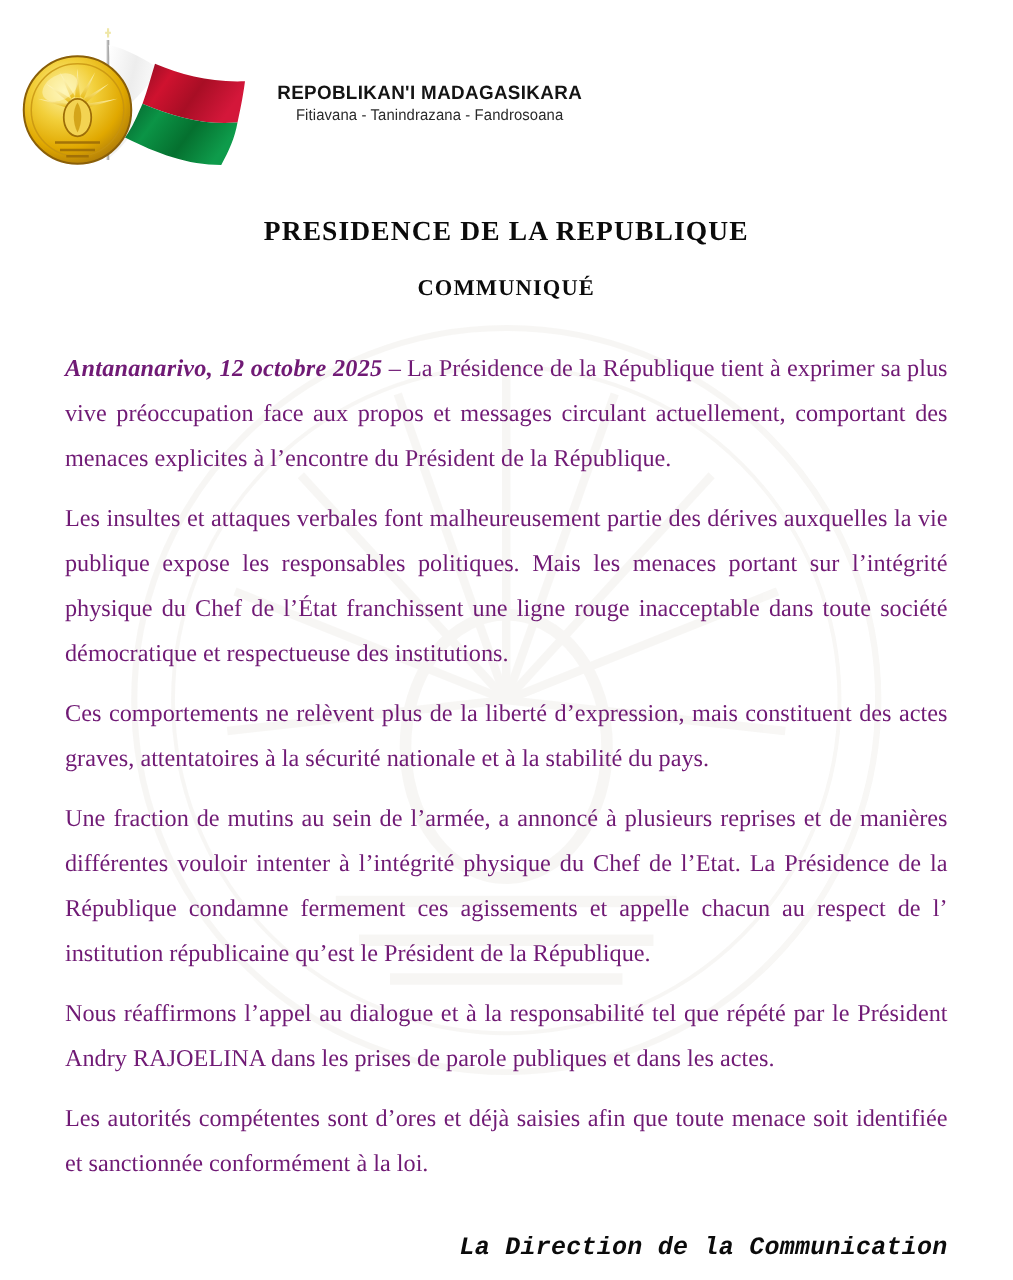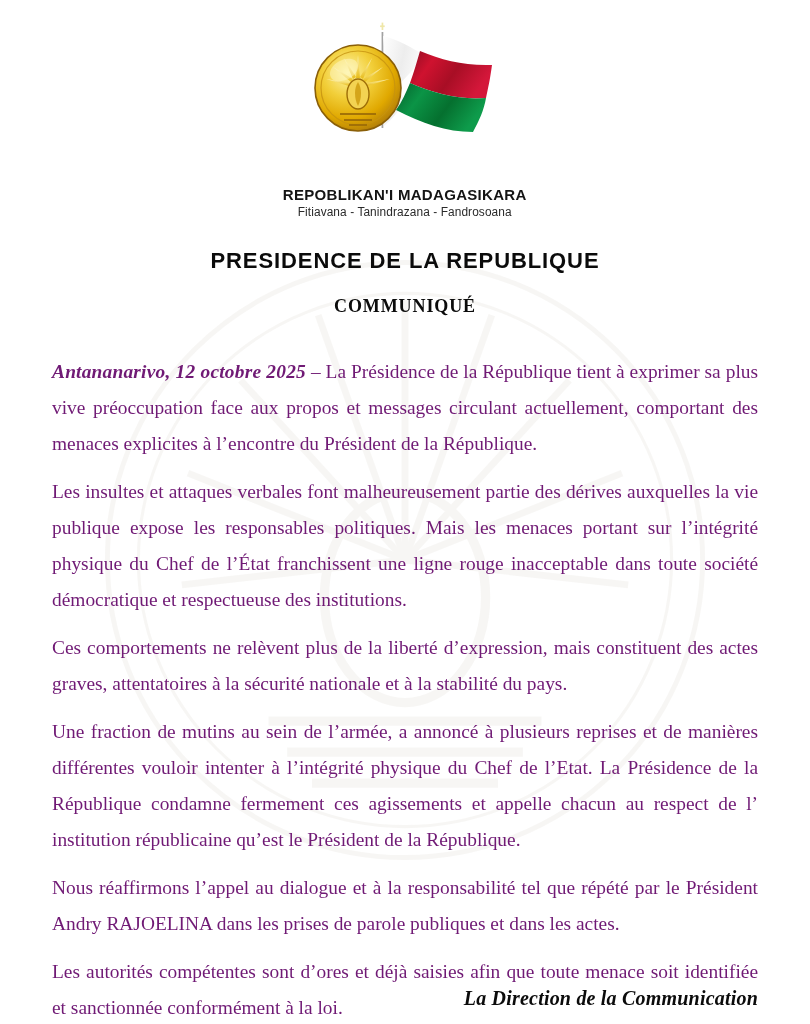--- a/index.html
+++ b/index.html
@@ -38,23 +38,22 @@
     width: 810px;
     height: 1024px;
     padding: 0;
   }
 
   
   .emblem-block {
     width: 100%;
     padding-top: 22px;
     display: flex;
-    flex-direction: column;
+    flex-direction: row;
     align-items: center;
-    gap: 44px;
   }
   .emblem-art {
     width: 218px;
     height: 120px;
     position: relative;
   }
   .emblem-caption {
     margin-top: 1px;
     text-align: center;
     line-height: 1;
@@ -76,21 +75,21 @@
     font-size: 12.5px;
     letter-spacing: 0.1px;
     color: #2a2a2a;
     transform: scaleX(0.95);
   }
 
   
   .doc-title {
     margin: 30px 0 0 0;
     text-align: center;
-    font-family: Liberation Sans, sans-serif;
+    font-family: Liberation Serif, serif;
     font-weight: bold;
     font-size: 22px;
     letter-spacing: 0.9px;
     color: #0b0b0b;
   }
   .doc-subtitle {
     margin: 22px 0 0 0;
     text-align: center;
     font-family: "Liberation Serif", "DejaVu Serif", serif;
     font-weight: bold;
@@ -126,20 +125,21 @@
   .signature {
     position: absolute;
     right: 52px;
     bottom: 14px;
     font-weight: bold;
     font-style: italic;
     font-size: 20px;
     letter-spacing: 0.2px;
     color: #0b0b0b;
     z-index: 2;
+    font-family: Liberation Mono, monospace;
   }
 </style>
 </head>
 <body>
 
 <svg class="watermark" viewBox="0 0 200 200" aria-hidden="true">
   <circle cx="100" cy="100" r="96" fill="none" stroke="#7a6a4a" stroke-width="1.6"></circle>
   <circle cx="100" cy="100" r="86" fill="none" stroke="#7a6a4a" stroke-width="1"></circle>
   <g stroke="#7a6a4a" stroke-width="2.2">
     <line x1="100" y1="100" x2="100" y2="16"></line>

